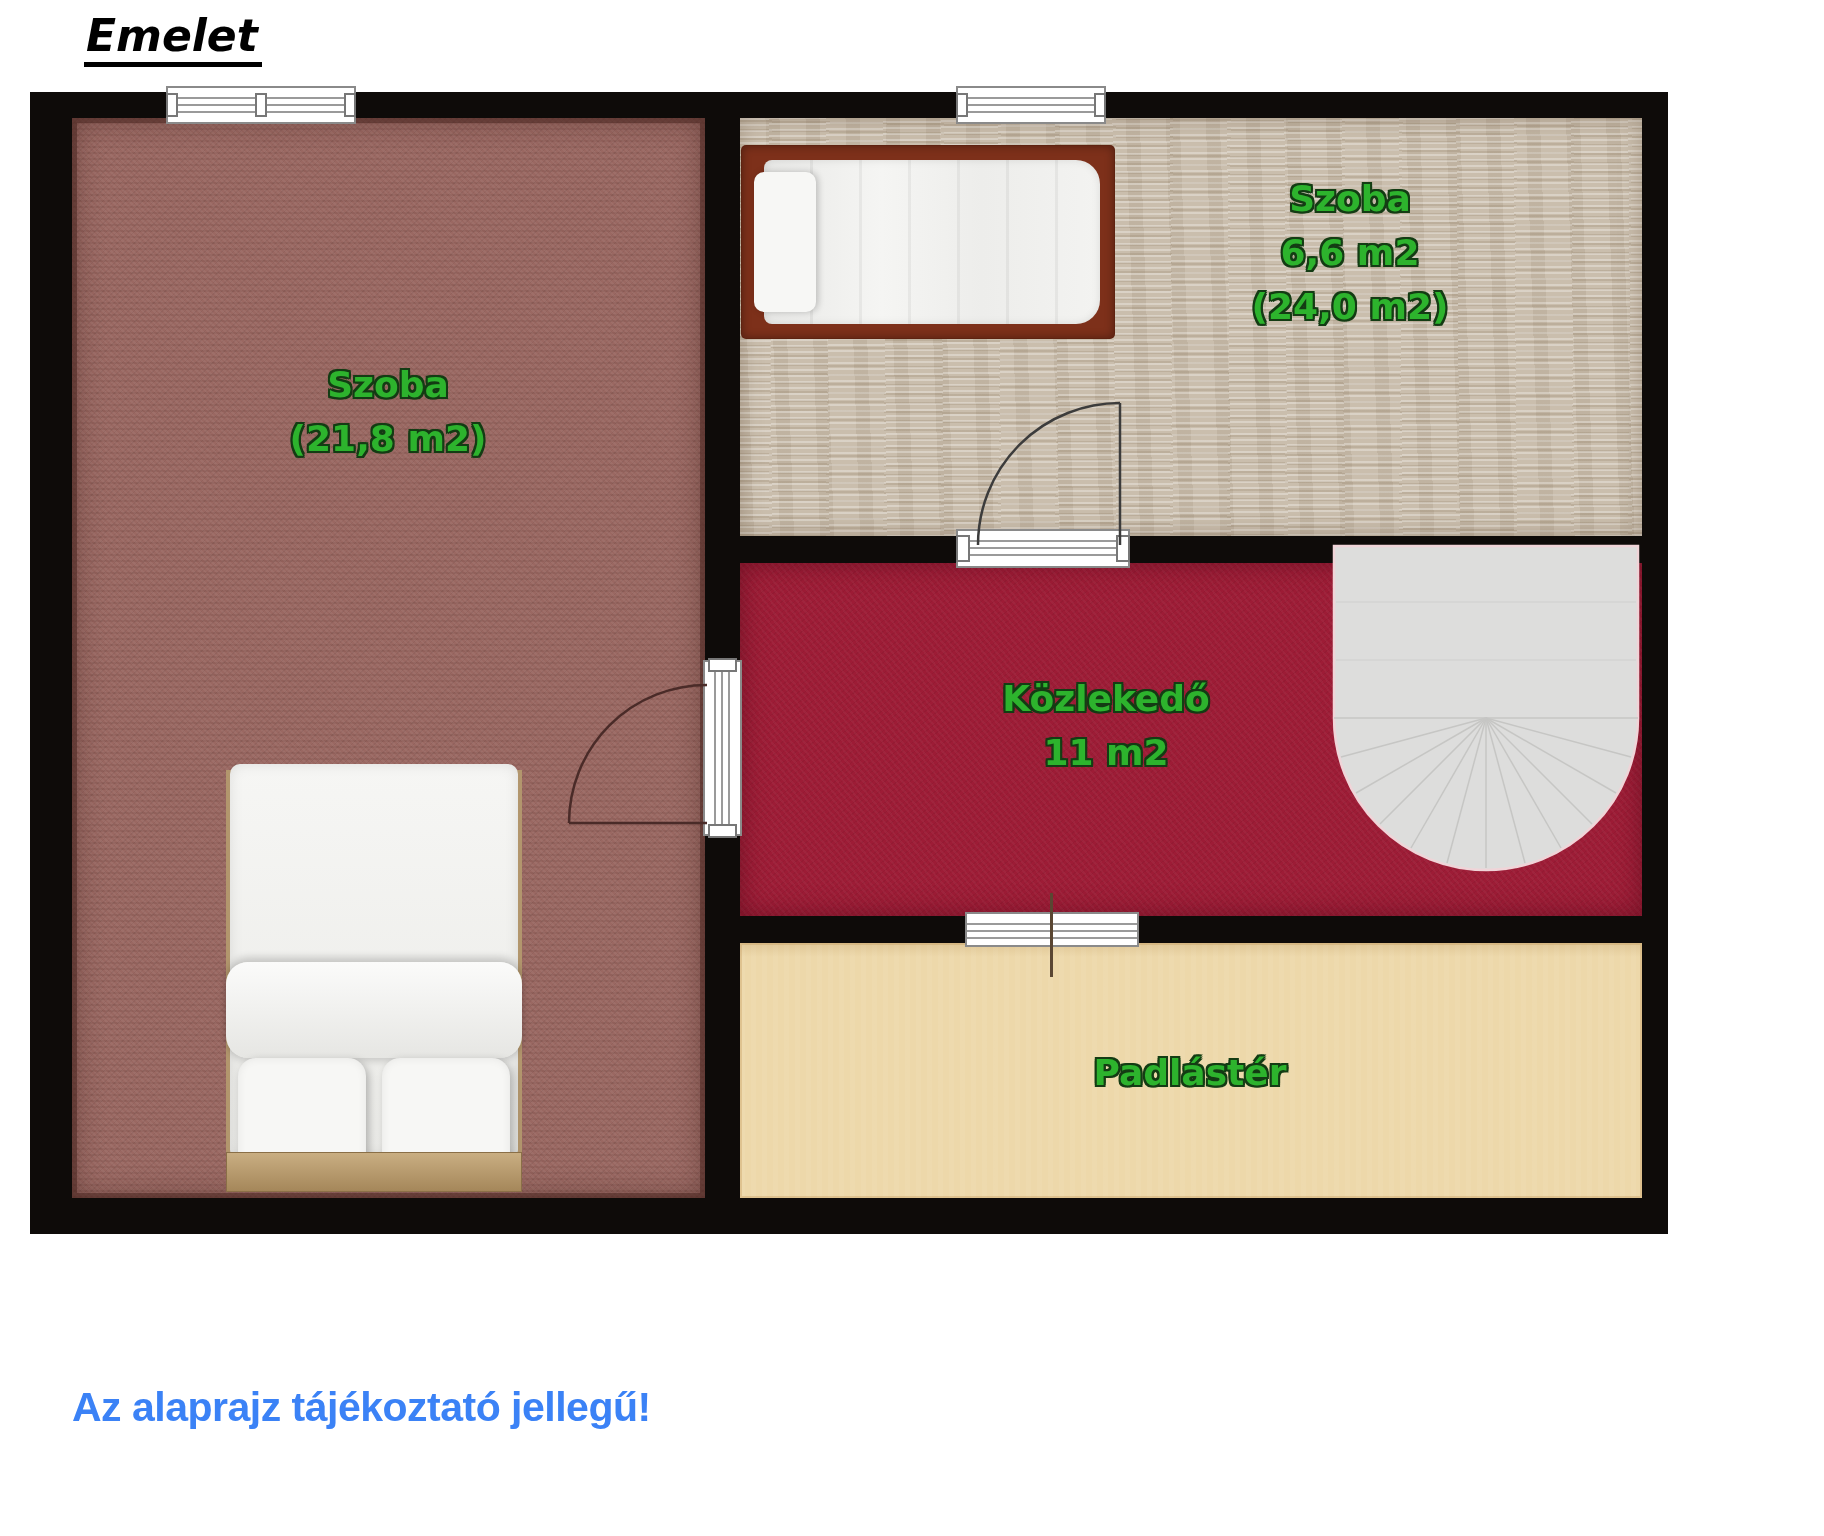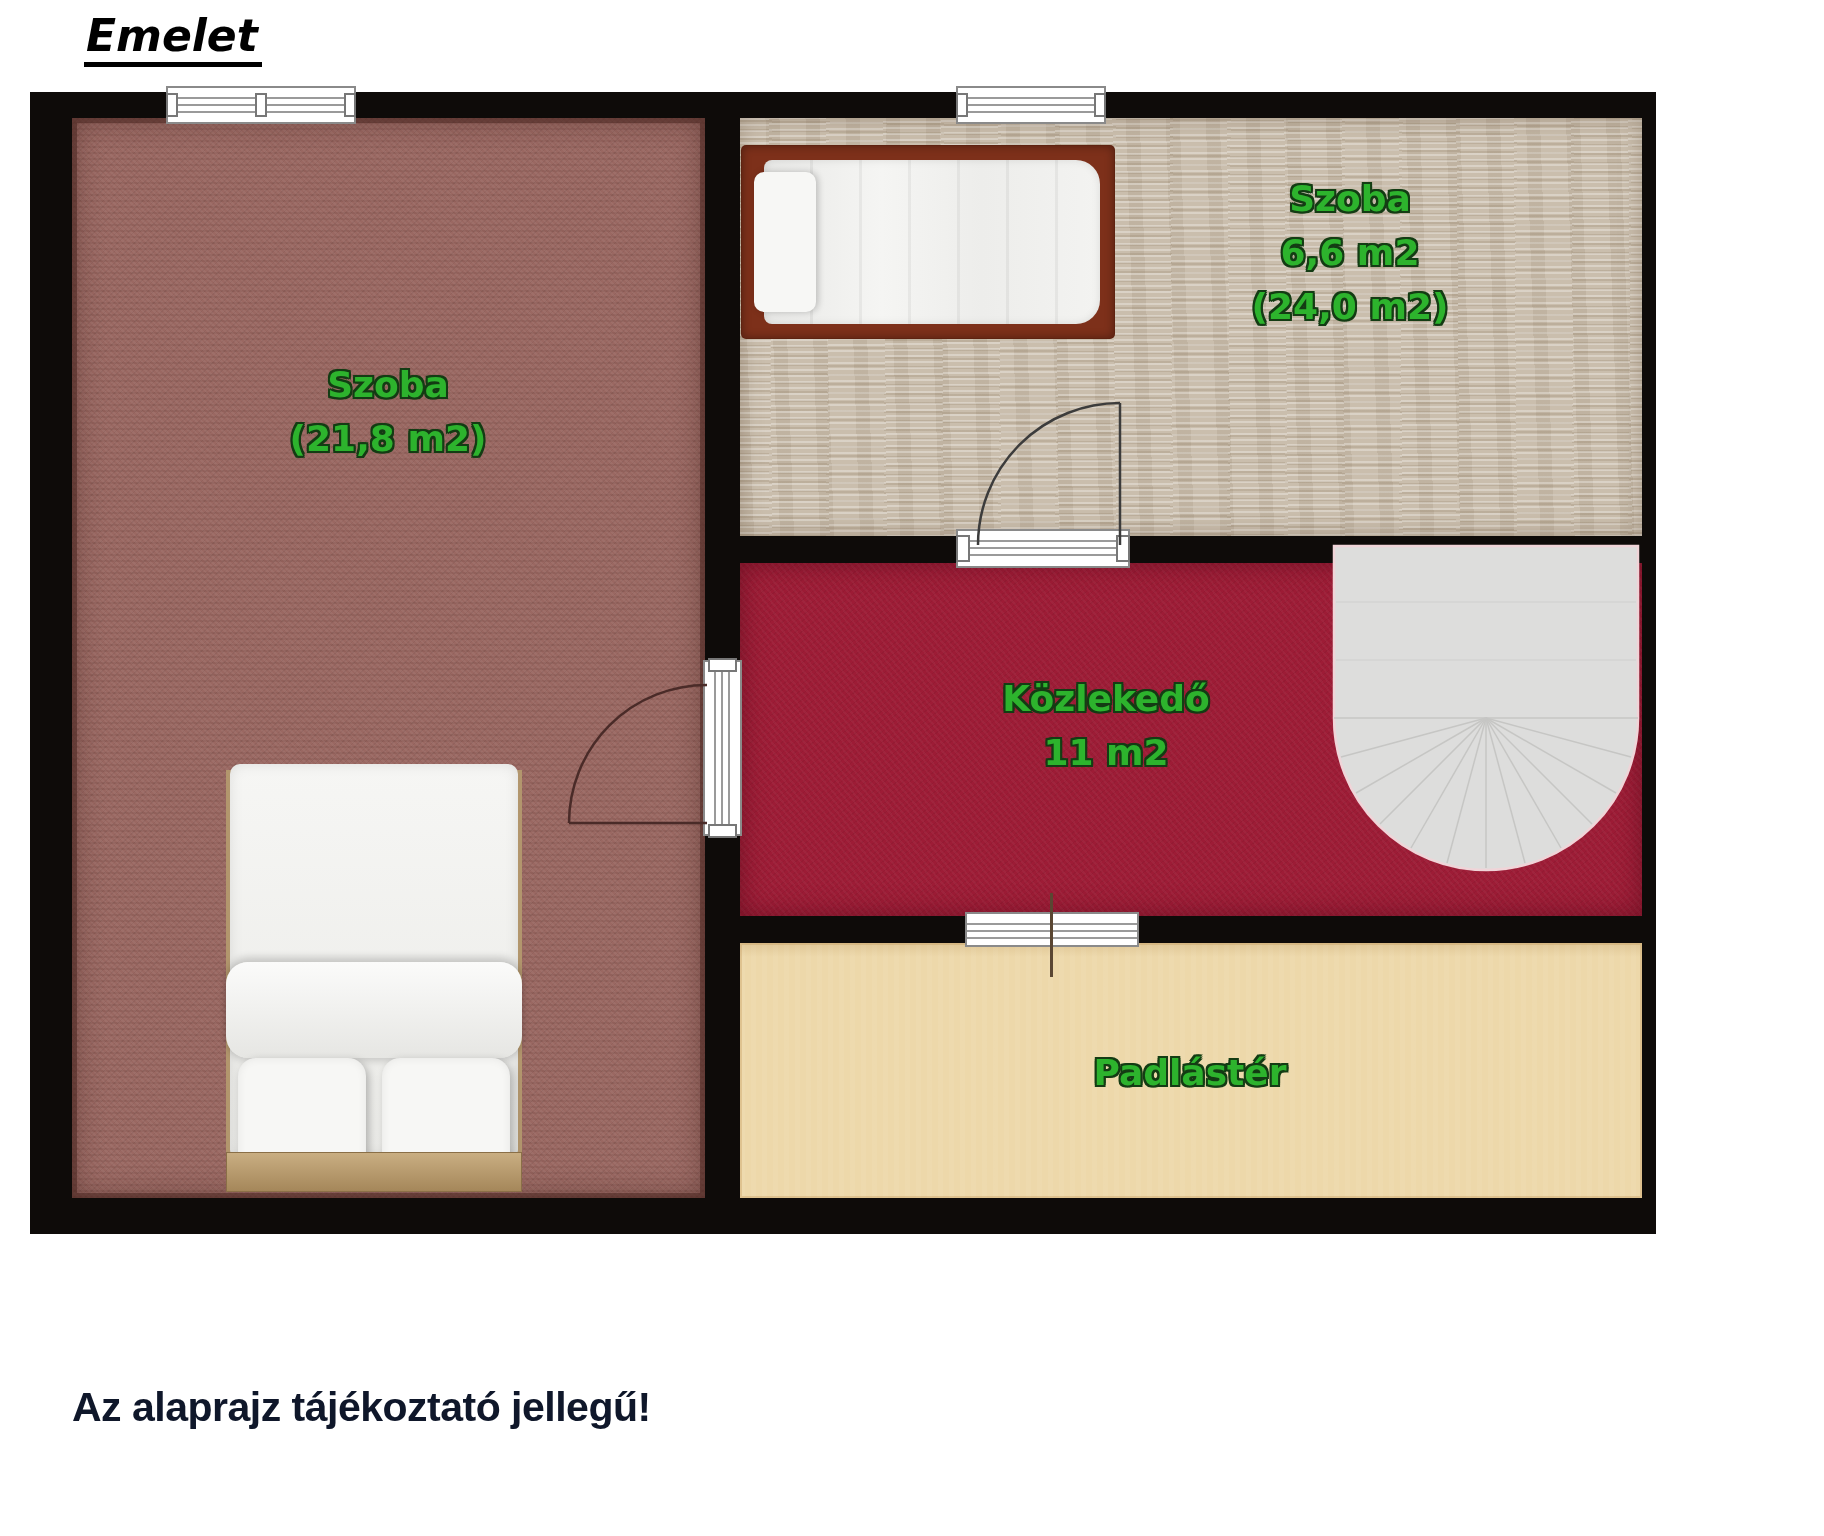--- a/index.html
+++ b/index.html
@@ -1,23 +1,23 @@
 <!DOCTYPE html>
 <html><head>
 <meta charset="utf-8">
 <style>
   html,body{margin:0;padding:0;background:#fff;}
-  .page{position:relative;width:1656px;height:1536px;background:#fff;overflow:hidden;
+  .page{position:relative;width:1824px;height:1536px;background:#fff;overflow:hidden;
         font-family:"DejaVu Sans",sans-serif;}
 
   
   .title{position:absolute;left:84px;top:10px;font:bold italic 44px "DejaVu Sans",sans-serif;
          color:#000;border-bottom:5px solid #000;padding:0 4px 1px 2px;}
   .caption{position:absolute;left:72px;top:1384px;font:bold 41px "Liberation Sans",sans-serif;
-           letter-spacing:-0.5px;color:#0f172a;}
+           letter-spacing:-0.5px;color:#3b82f6;}
   .room-label{position:absolute;width:400px;text-align:center;
       font:bold 36px "DejaVu Sans",sans-serif;line-height:54px;color:#2db32d;
       text-shadow:2px 0 0 #143c14,-2px 0 0 #143c14,0 2px 0 #143c14,0 -2px 0 #143c14,
                   2px 2px 0 #143c14,-2px -2px 0 #143c14,2px -2px 0 #143c14,-2px 2px 0 #143c14;}
 
   
   .wall{position:absolute;background:#0e0b09;}
 
   
   .room{position:absolute;}

